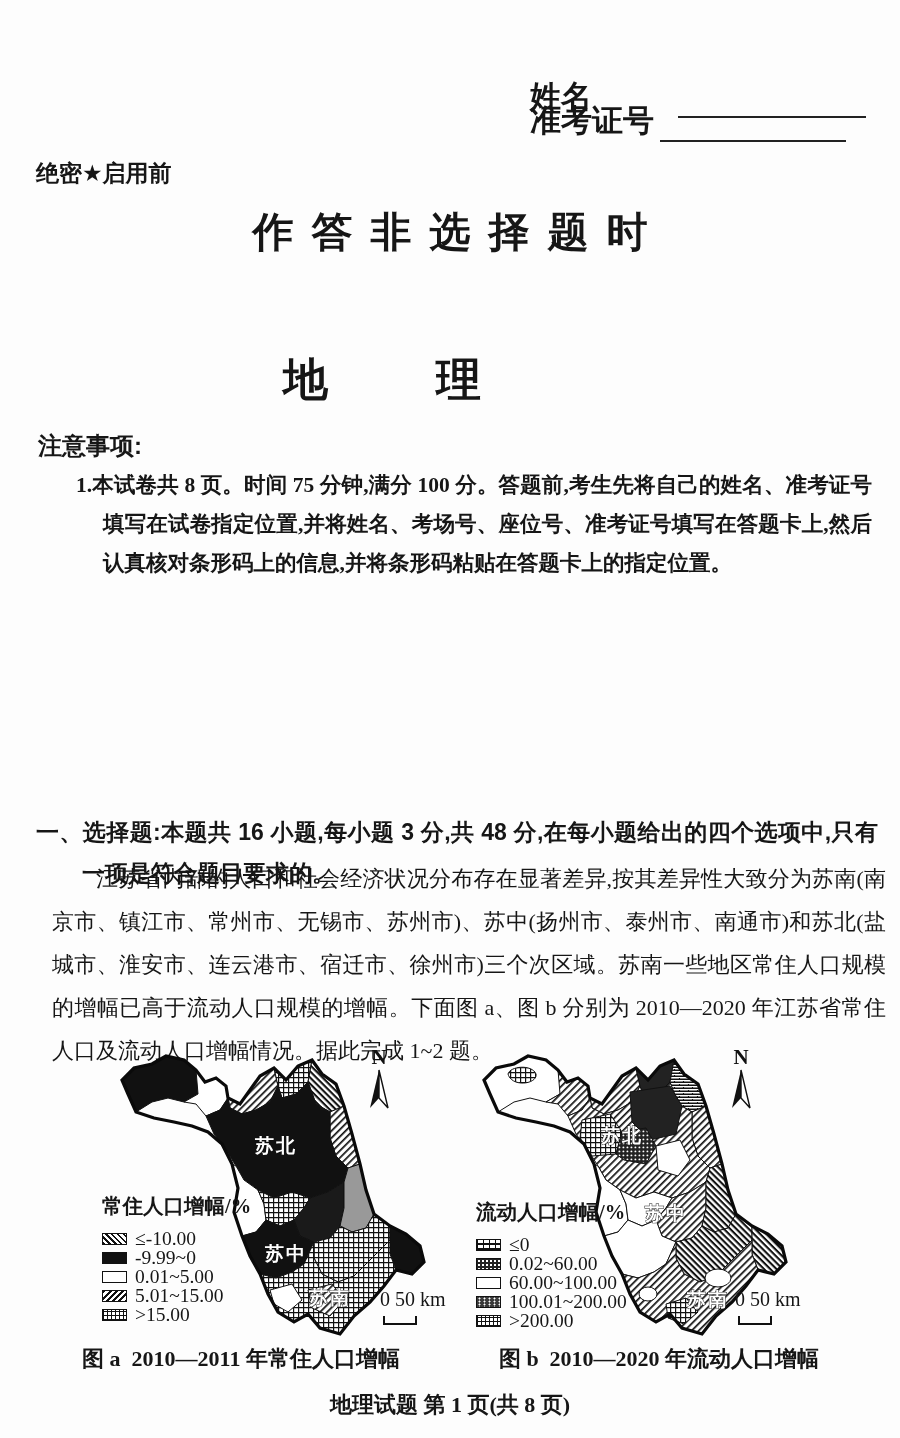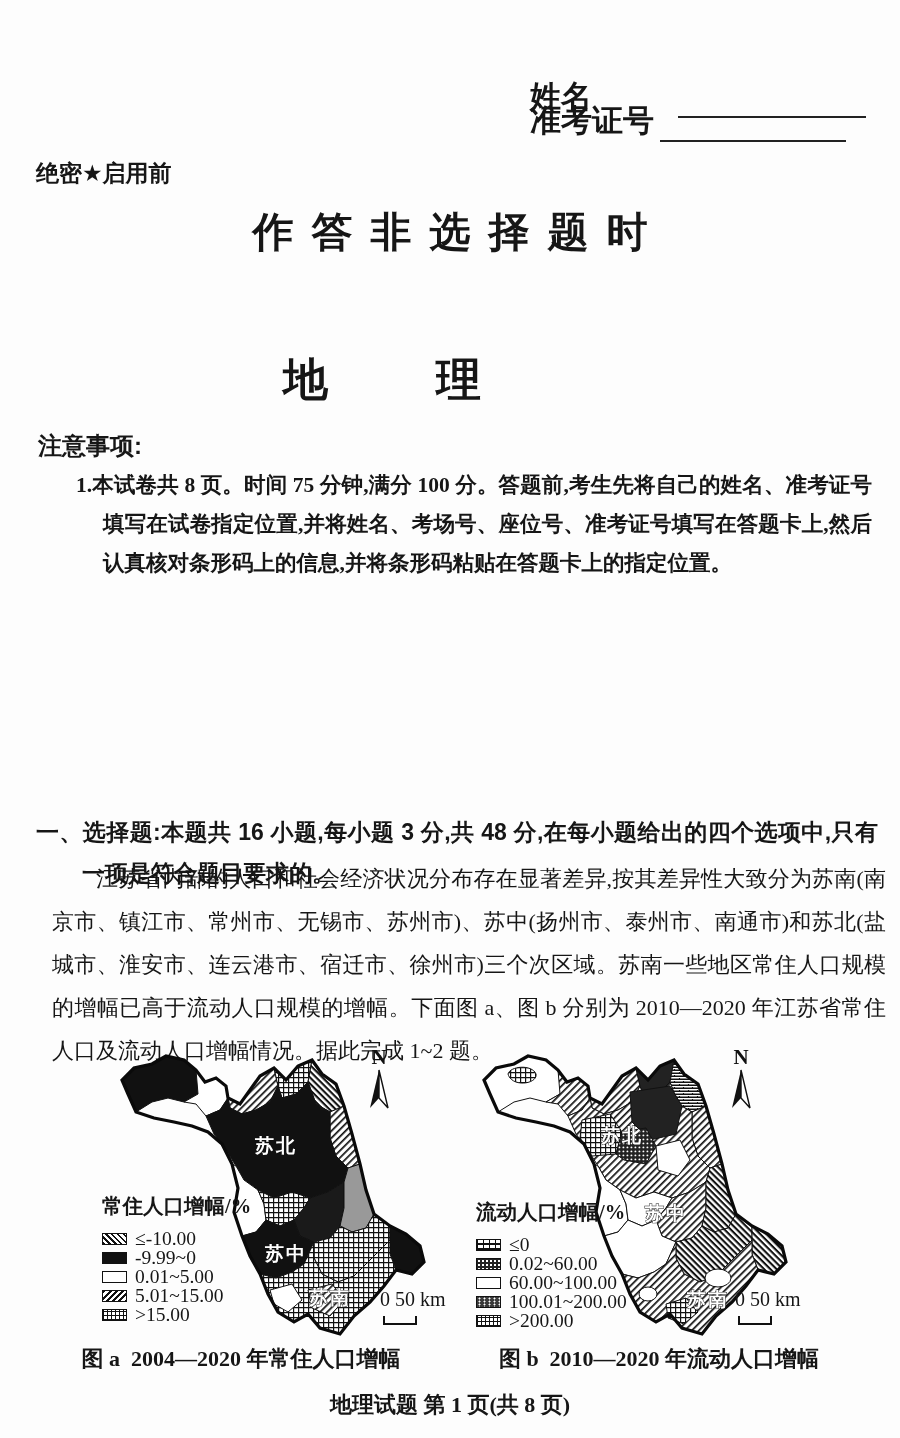--- a/index.html
+++ b/index.html
@@ -222,15 +222,15 @@
       </div>
     <div class="legend-row">
         <span class="sw" data-swatch="grid"></span>
         <span class="legend-label">&gt;200.00</span>
       </div>
   </div>
   <div class="scale" style="left:289px;top:248px;">0 50 km</div>
   <div class="scale-bracket" style="left:292px;top:276px;"></div>
 </div>
 
-<div class="abs caption cap-a">图 a  2004—2020 年常住人口增幅</div>
+<div class="abs caption cap-a">图 a  2010—2011 年常住人口增幅</div>
 <div class="abs caption cap-b">图 b  2010—2020 年流动人口增幅</div>
 <div class="abs footer">地理试题 第 1 页(共 8 页)</div>
 
 </body></html>

